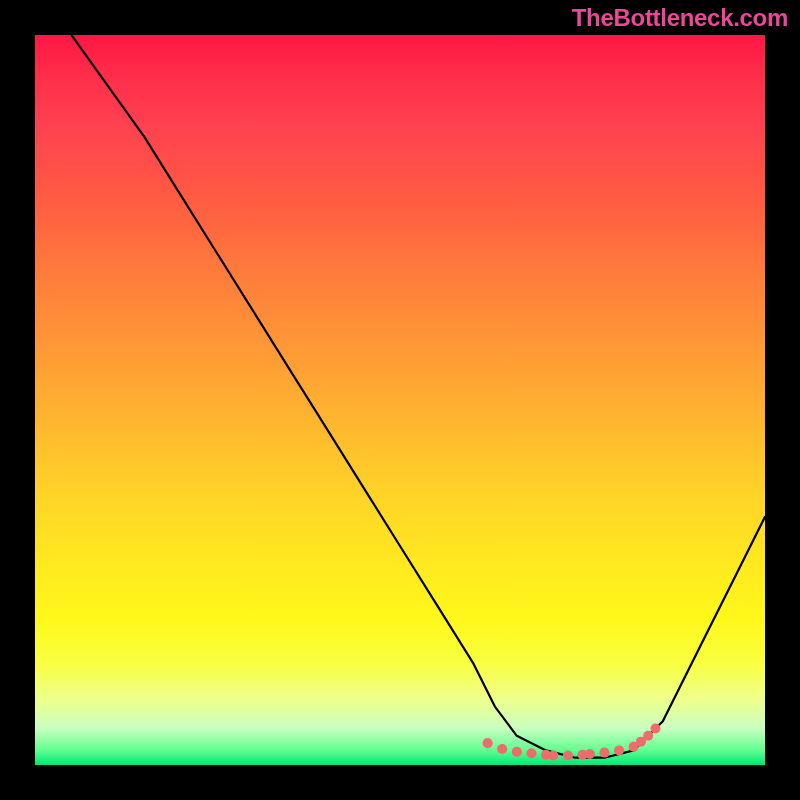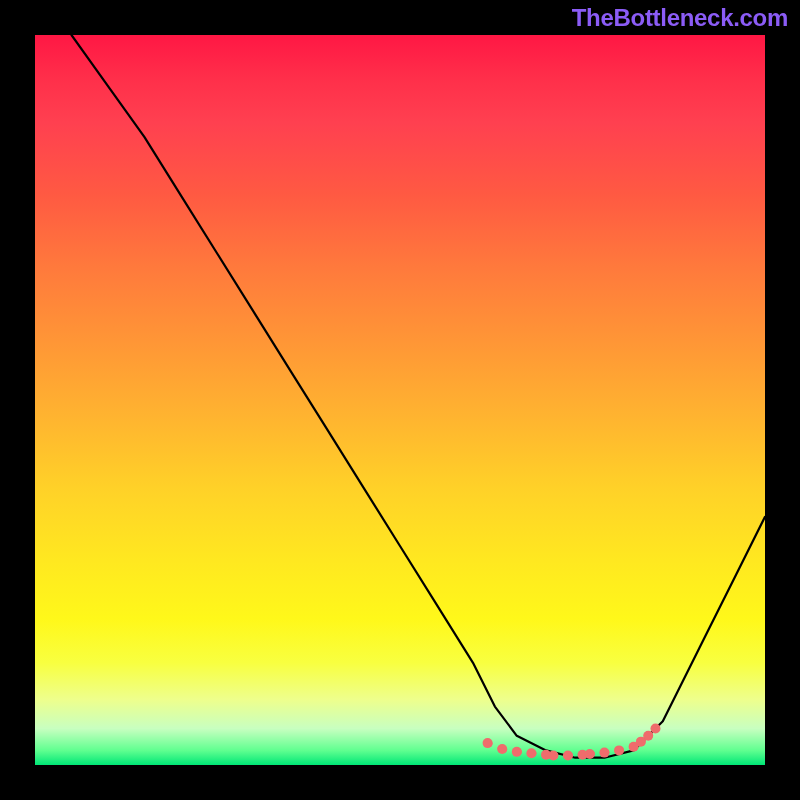--- a/index.html
+++ b/index.html
@@ -13,21 +13,21 @@
   .container {
     position: relative;
     width: 800px;
     height: 800px;
     background: #000;
   }
   .watermark {
     position: absolute;
     top: 4px;
     right: 12px;
-    color: #8b5cf6;
+    color: #ec4899;
     font-family: Arial, Helvetica, sans-serif;
     font-size: 24px;
     font-weight: 600;
     letter-spacing: -0.3px;
     z-index: 5;
     text-align: center;
   }
   .plot-area {
     position: absolute;
     left: 35px;

